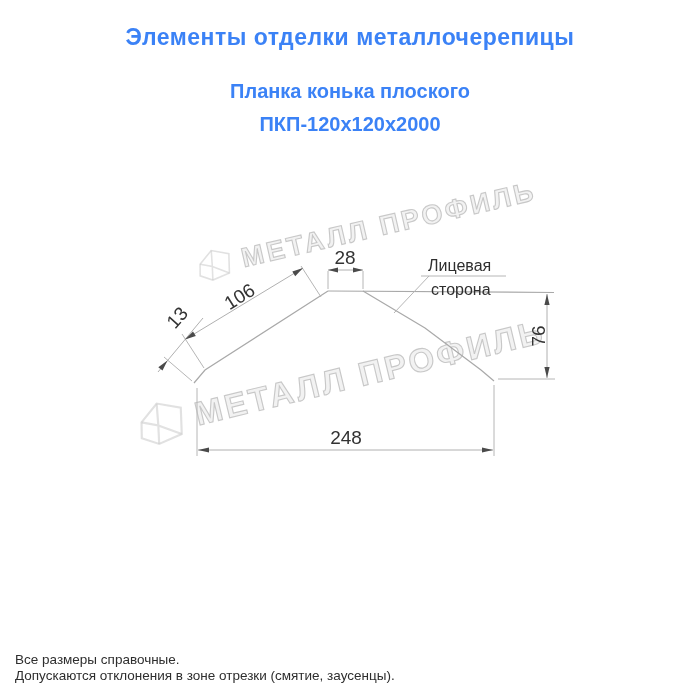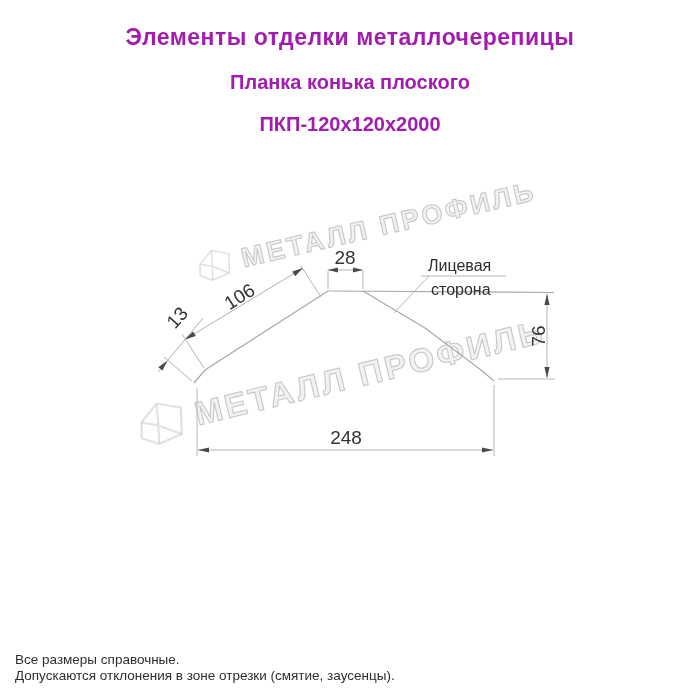--- a/index.html
+++ b/index.html
@@ -1,22 +1,22 @@
 <!DOCTYPE html>
 <html><head>
 <meta charset="utf-8">
 <style>
   html,body{margin:0;padding:0;}
   body{
     width:700px;height:700px;position:relative;background:#ffffff;
     font-family:"Liberation Sans","DejaVu Sans",sans-serif;overflow:hidden;
   }
-  .title-block{position:absolute;left:0;width:700px;text-align:center;color:#a21caf;}
+  .title-block{position:absolute;left:0;width:700px;text-align:center;color:#3b82f6;}
   #main-title{top:24px;font-size:23px;font-weight:bold;letter-spacing:0.5px;}
-  #sub-title{top:71px;font-size:20px;font-weight:bold;}
+  #sub-title{top:80px;font-size:20px;font-weight:bold;}
   #model-code{top:113px;font-size:20px;font-weight:bold;}
   .footer-line{position:absolute;left:15px;color:#2e2e2e;font-size:13.5px;}
   #footer-line1{top:652px;}
   #footer-line2{top:668px;}
   .wm{
     position:absolute;display:flex;align-items:center;gap:9px;
     transform-origin:left center;font-weight:bold;white-space:nowrap;
     pointer-events:none;
   }
   .wm-text{

